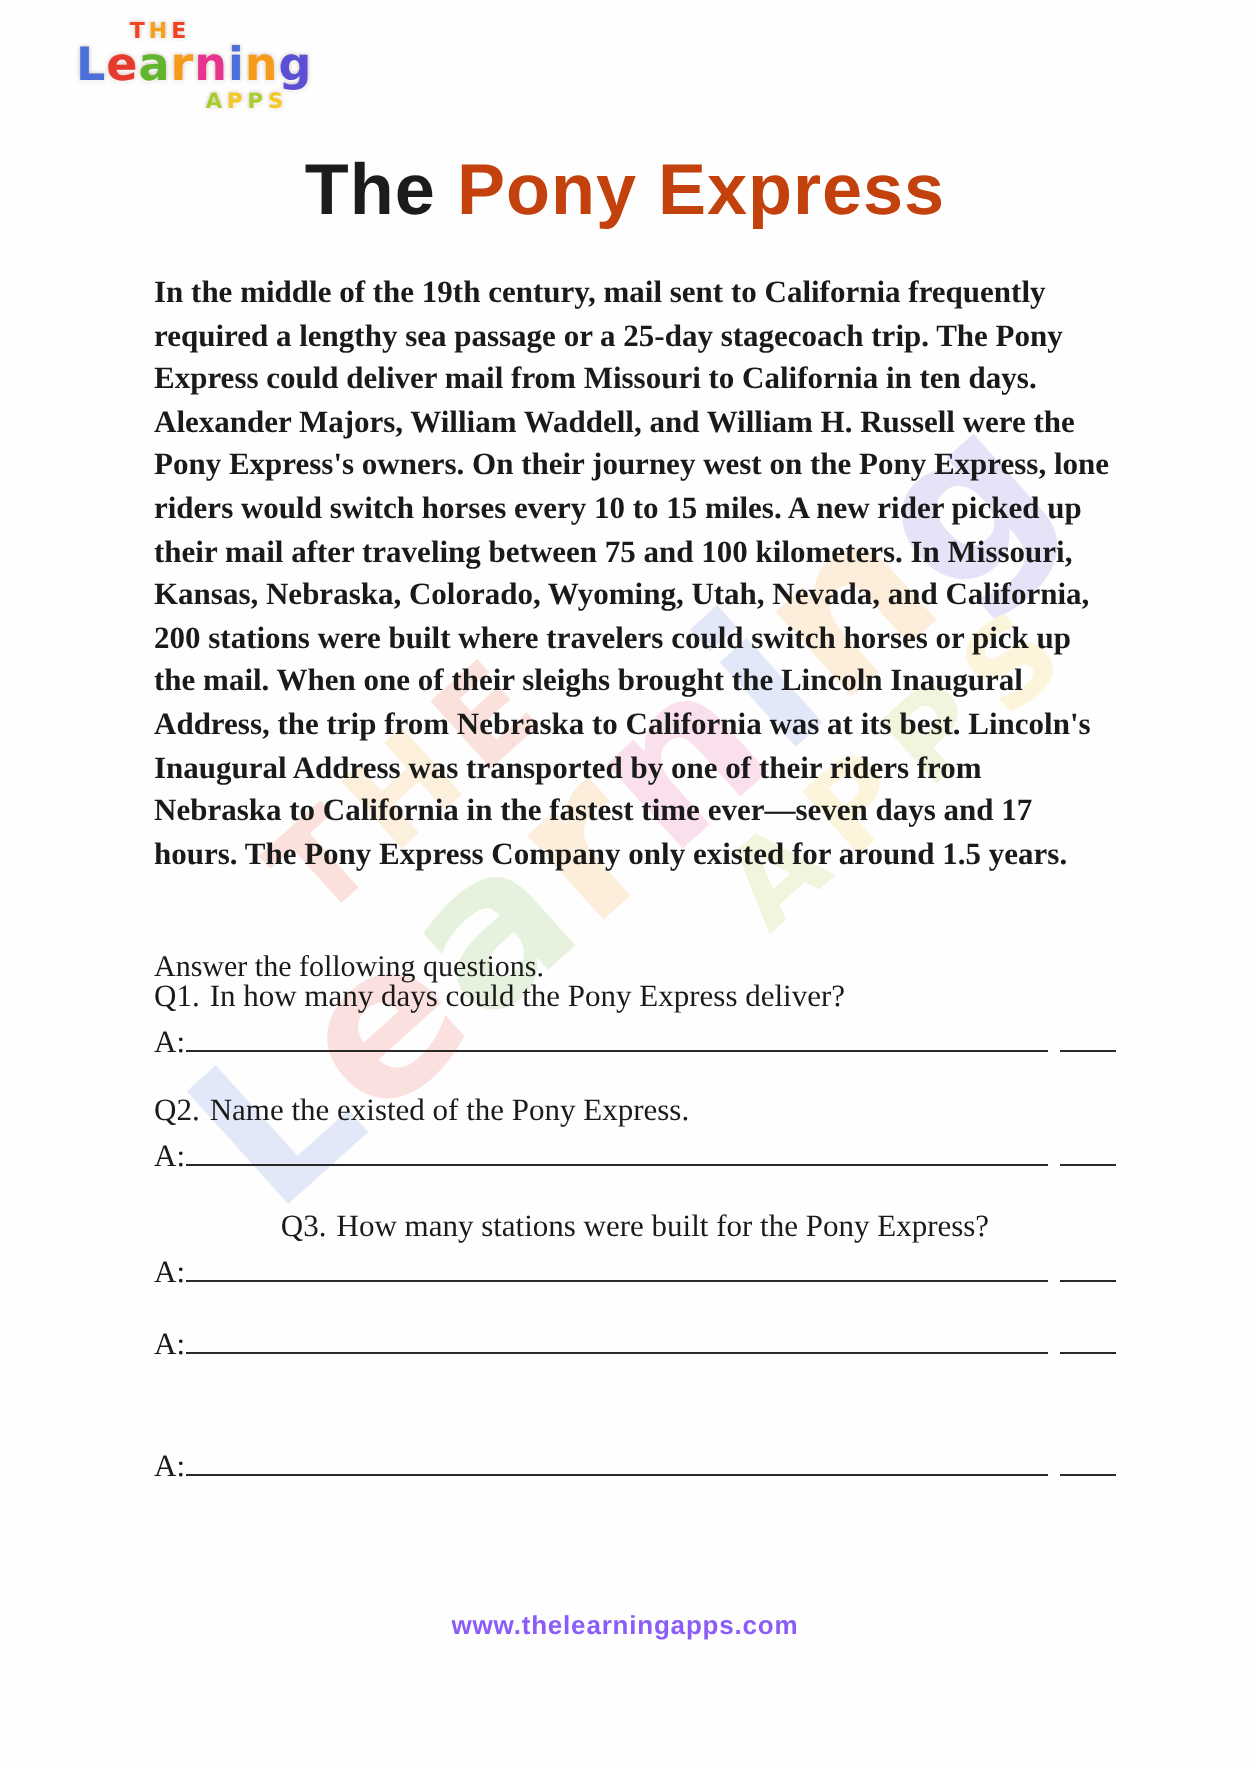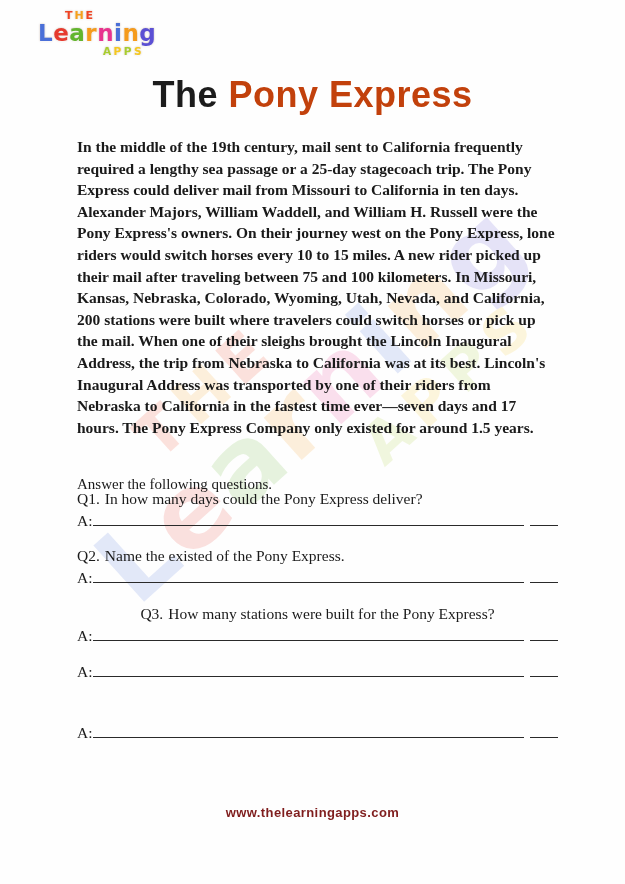--- a/index.html
+++ b/index.html
@@ -113,21 +113,21 @@
   .footer {
     position: absolute;
     top: 805px;
     left: 0;
     width: 100%;
     text-align: center;
     font-family: "Liberation Sans", sans-serif;
     font-weight: 700;
     font-size: 13px;
     letter-spacing: 0.4px;
-    color: #7f1d1d;
+    color: #8b5cf6;
     z-index: 1;
   }
 </style>
 </head>
 <body>
 
 <div class="page">
 
   <div class="watermark" aria-hidden="true">
     <div class="wm-the">

